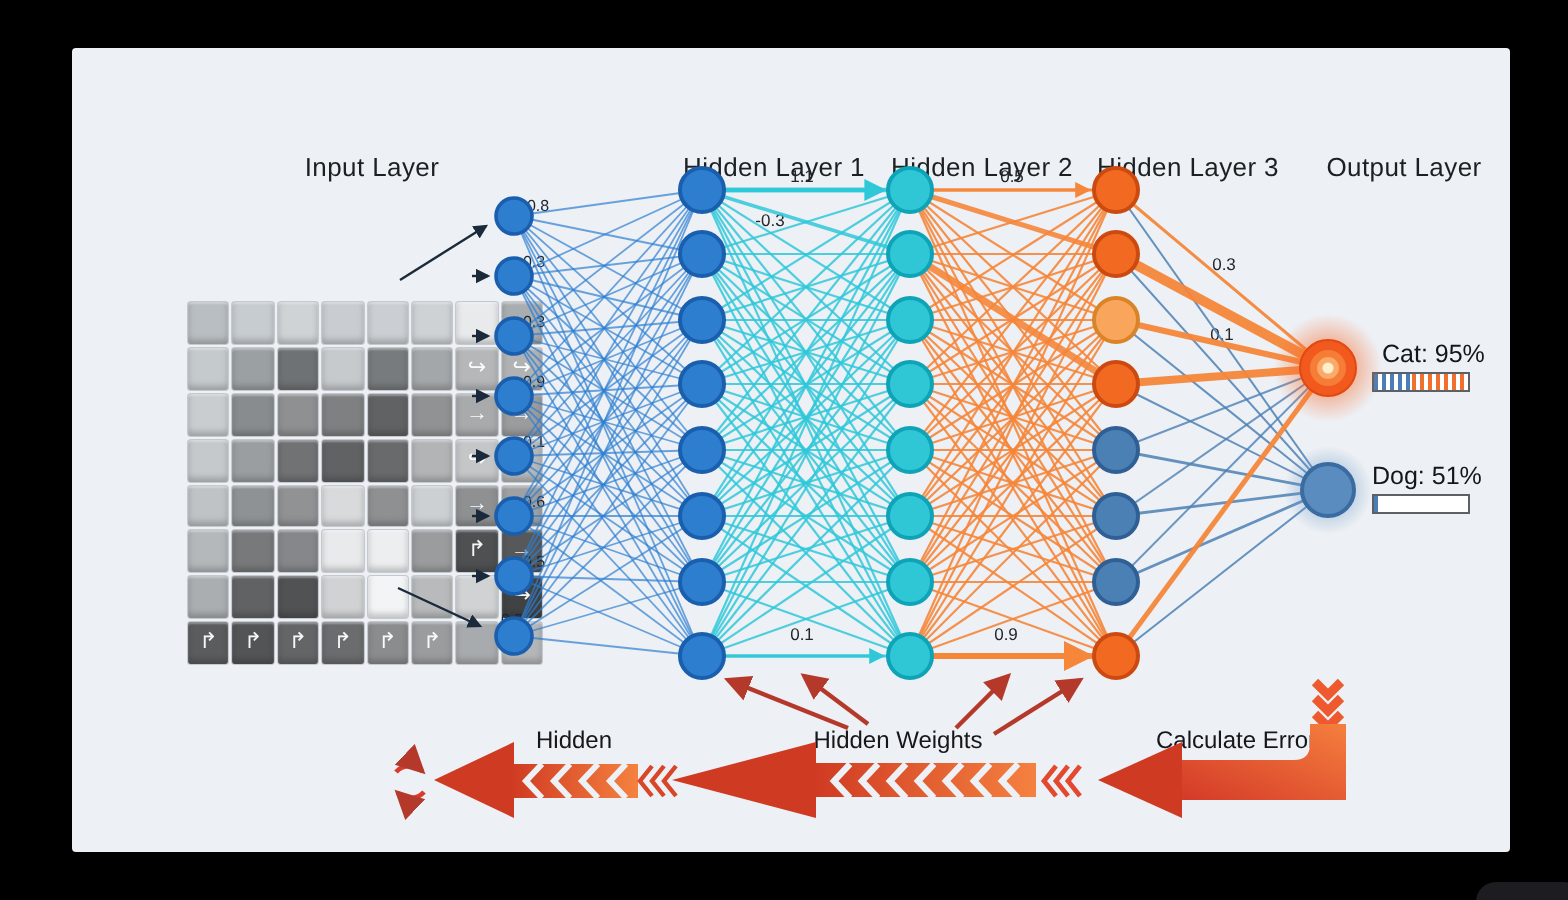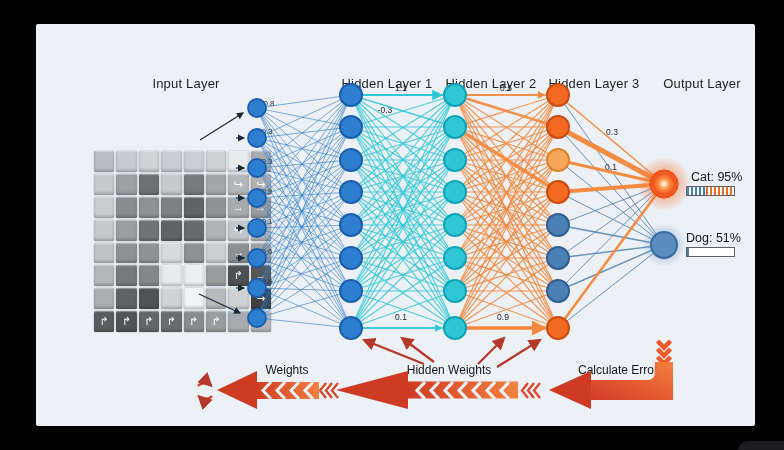--- a/index.html
+++ b/index.html
@@ -143,21 +143,21 @@
     <div class="olabel" style="left:655px;top:146px">Cat: 95%</div>
     <div class="bar" id="catbar" style="left:650px;top:161.5px">
         <div class="seg" style="--c: #4a7fb5; width: 40%;"></div>
         <div class="seg" style="--c: #f07030; width: 55%;"></div>
       </div>
     <div class="olabel" style="left:650px;top:207px">Dog: 51%</div>
     <div class="bar" id="dogbar" style="left:650px;top:222.5px">
         <div class="seg" style="--c: #4a7fb5; width: 5%;"></div>
       </div>
 
-    <div class="flabel" style="left:251px;top:339px">Weights</div>
+    <div class="flabel" style="left:251px;top:339px">Hidden</div>
     <div class="flabel" style="left:413px;top:339px">Hidden Weights</div>
     <div class="flabel" style="left:582px;top:339px">Calculate Error</div>
   <div class="wlabel" style="left: 233px; top: 79px;">0.8</div>
       <div class="wlabel" style="left: 231px; top: 107px;">0.3</div>
       <div class="wlabel" style="left: 231px; top: 137px;">0.3</div>
       <div class="wlabel" style="left: 231px; top: 167px;">0.9</div>
       <div class="wlabel" style="left: 231px; top: 197px;">0.1</div>
       <div class="wlabel" style="left: 231px; top: 227px;">0.6</div>
       <div class="wlabel" style="left: 231px; top: 257px;">0.5</div>
       <div class="wlabel" style="left: 220px; top: 286px;">0.5</div>

